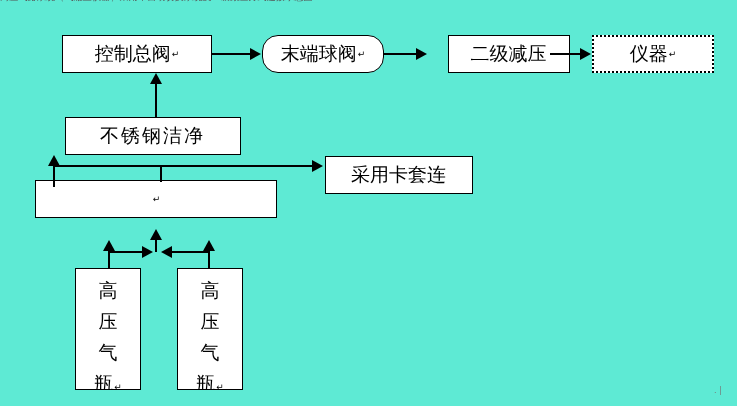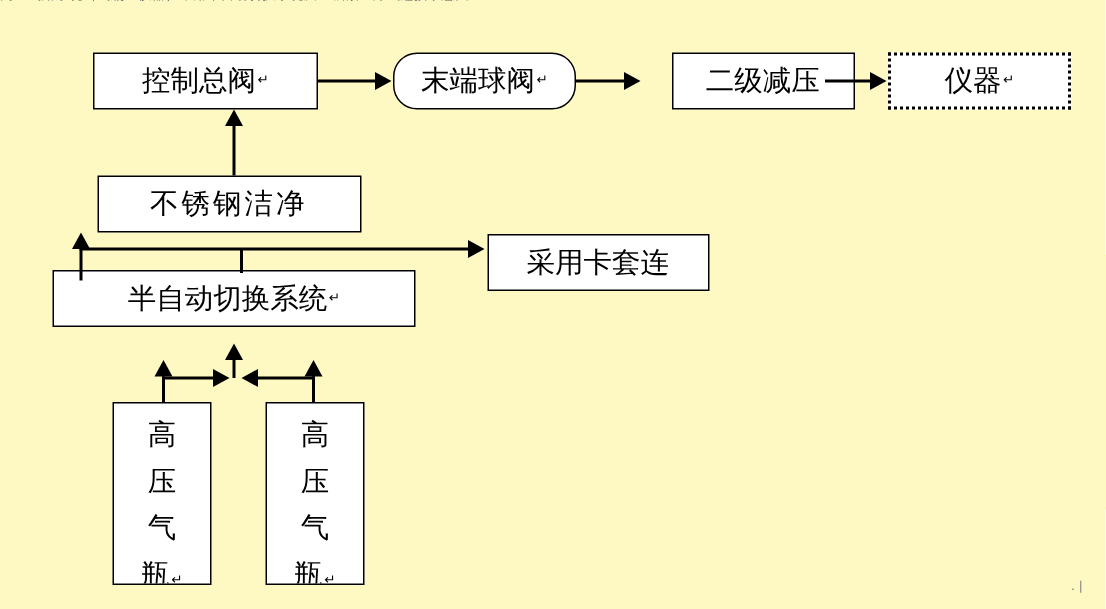--- a/index.html
+++ b/index.html
@@ -8,21 +8,21 @@
     padding: 0;
     background: #ffffff;
   }
   body {
     font-family: "DejaVu Sans", "Liberation Sans", sans-serif;
   }
   #canvas {
     position: relative;
     width: 737px;
     height: 406px;
-    background: #fef9c3;
+    background: #5eead4;
     overflow: hidden;
   }
 
   
   .header-strip {
     position: absolute;
     left: 0;
     top: -9px;
     width: 420px;
     height: 14px;
@@ -158,21 +158,20 @@
 
   <div class="vline" style="left:155px; top:84px; height:33px;"></div>
   <div class="arrow up" style="left:150px; top:73px;"></div>
 
   <div class="node" id="n-ferrule" style="left:325px; top:156px; width:148px; height:38px; font-size:19px;">
     <span class="label">采用卡套连</span>
       <span class="ret"></span>
   </div>
 
   <div class="node" id="n-semiauto" style="left:35px; top:180px; width:242px; height:38px; font-size:19px;">
-    <span class="label">半自动切换系统</span>
       <span class="ret">↵</span>
   </div>
 
   <div class="vline" style="left:160px; top:166px; height:16px;"></div>
   <div class="vline" style="left:53px; top:165px; height:22px;"></div>
   <div class="arrow up" style="left:48px; top:155px;"></div>
 
   <div class="hline" style="left:53px; top:165px; width:260px;"></div>
   <div class="arrow right" style="left:312px; top:160px;"></div>
 

